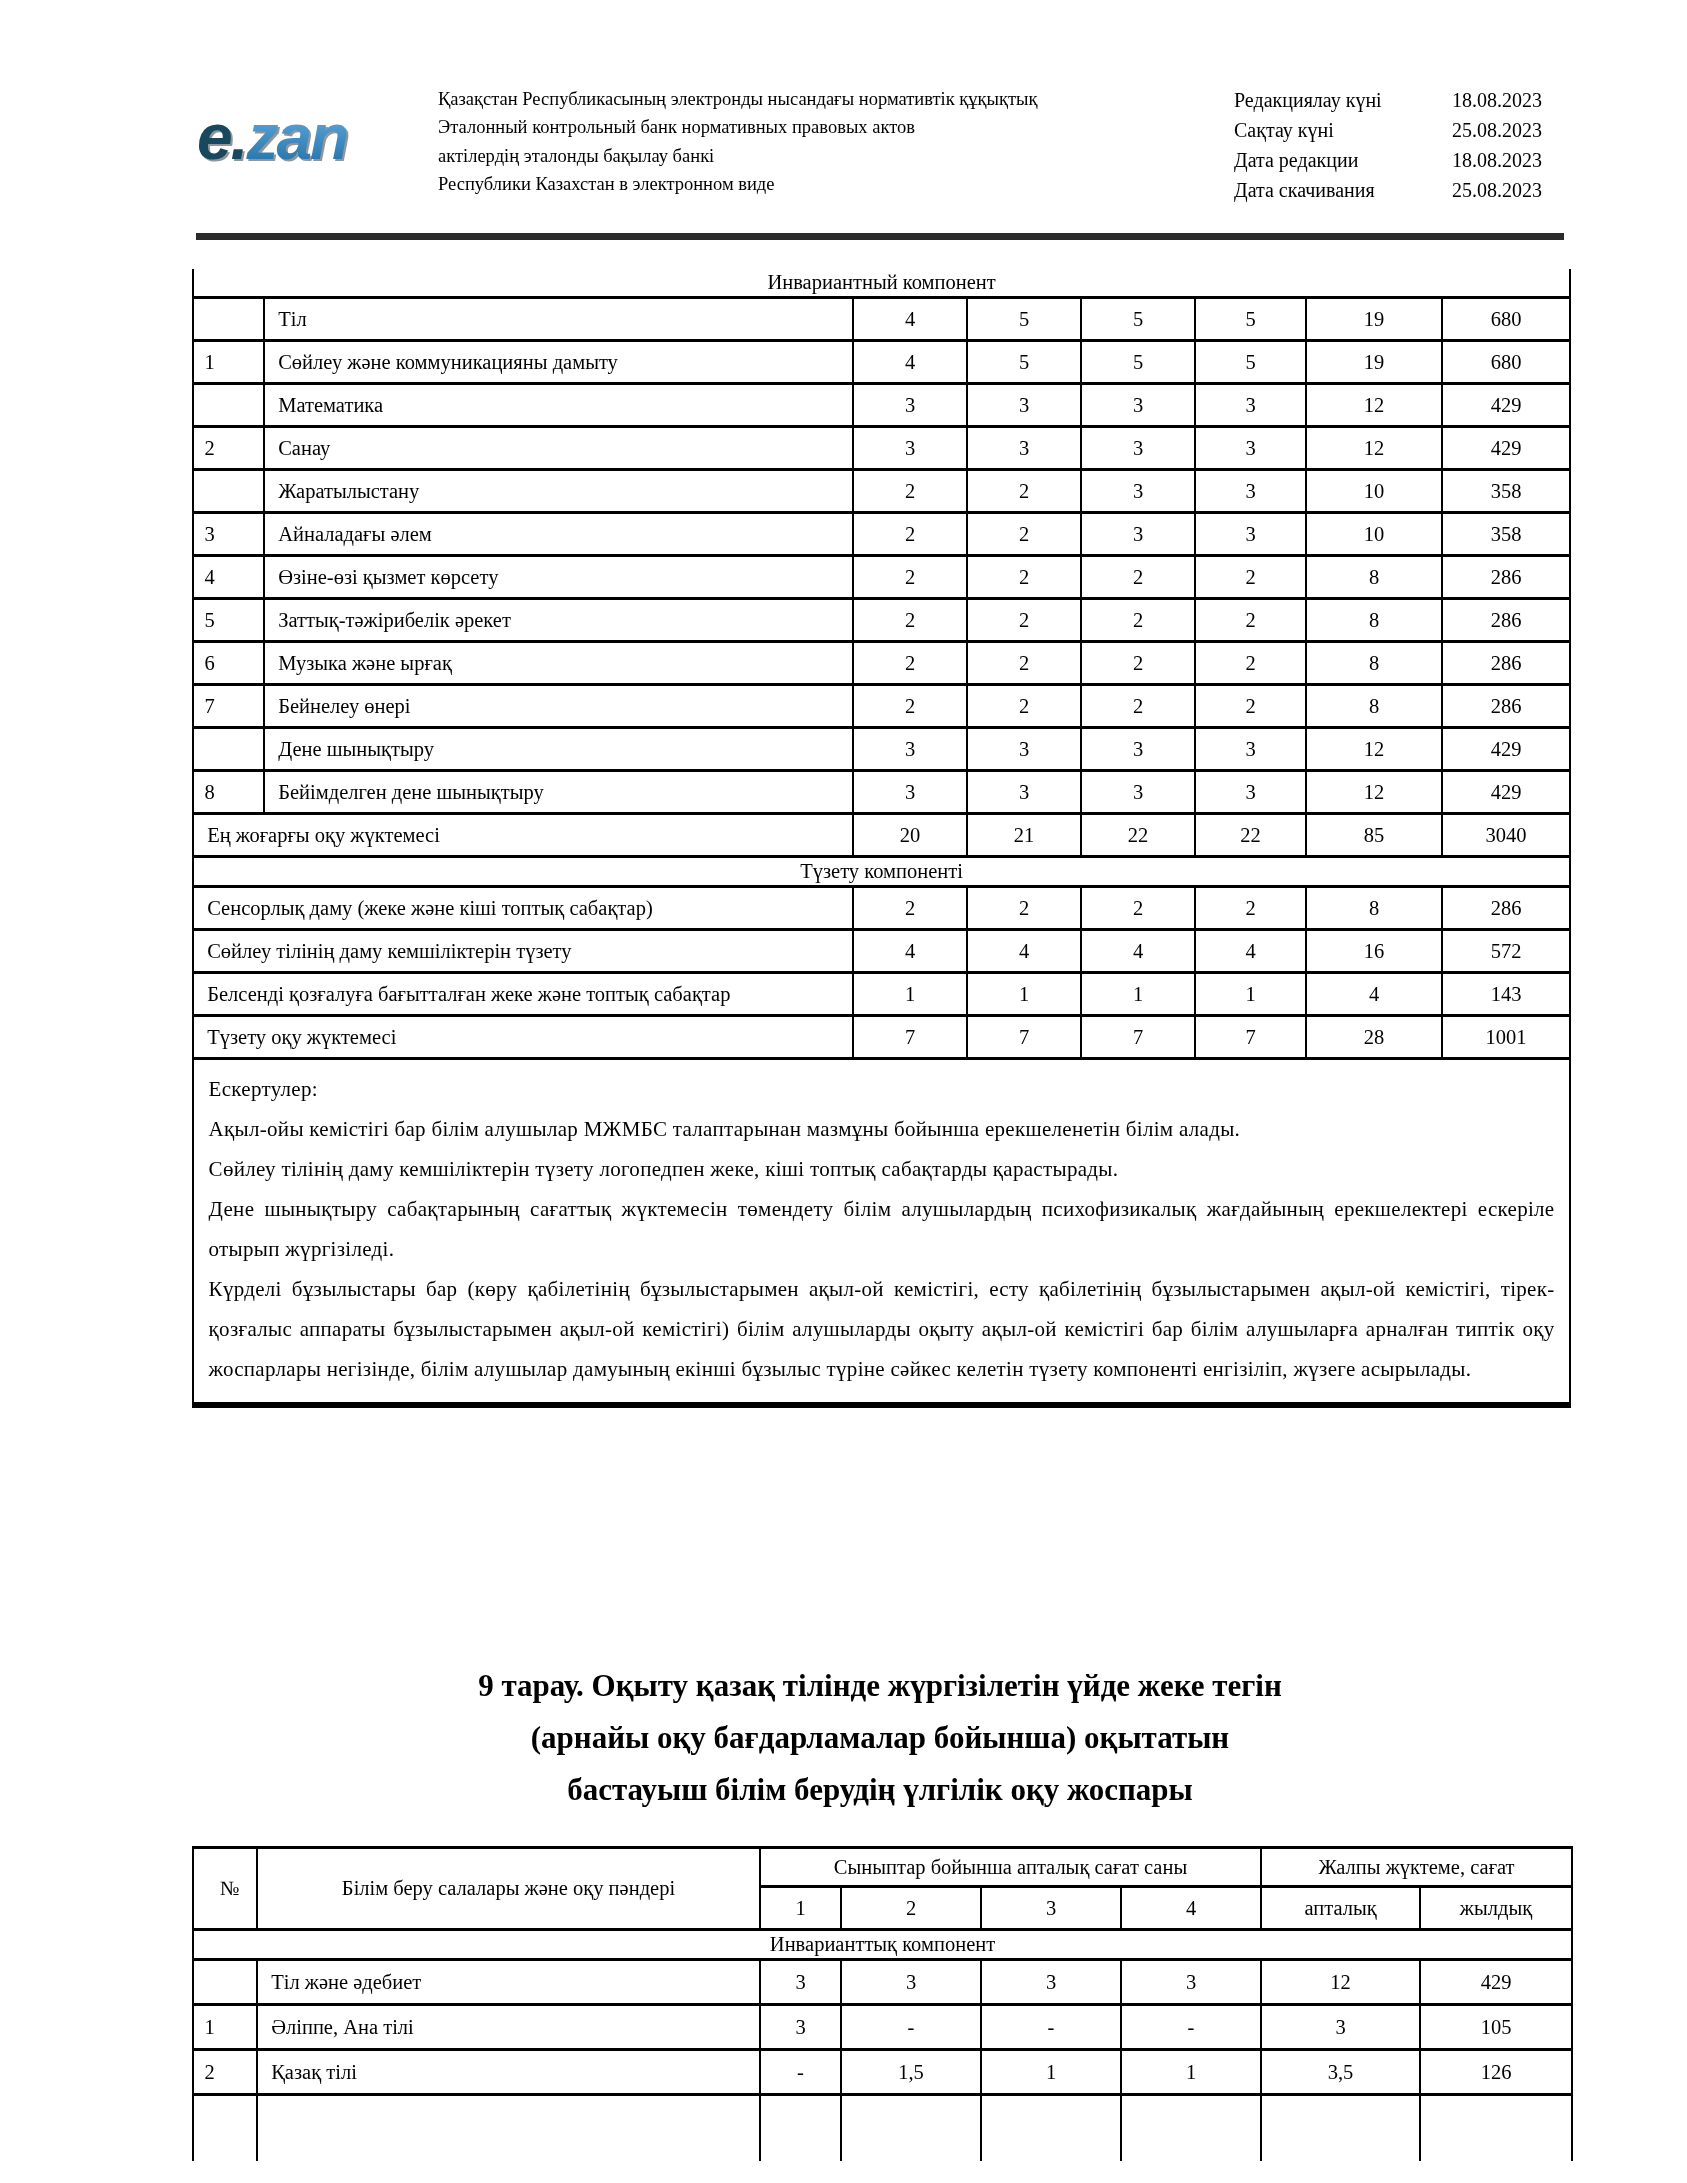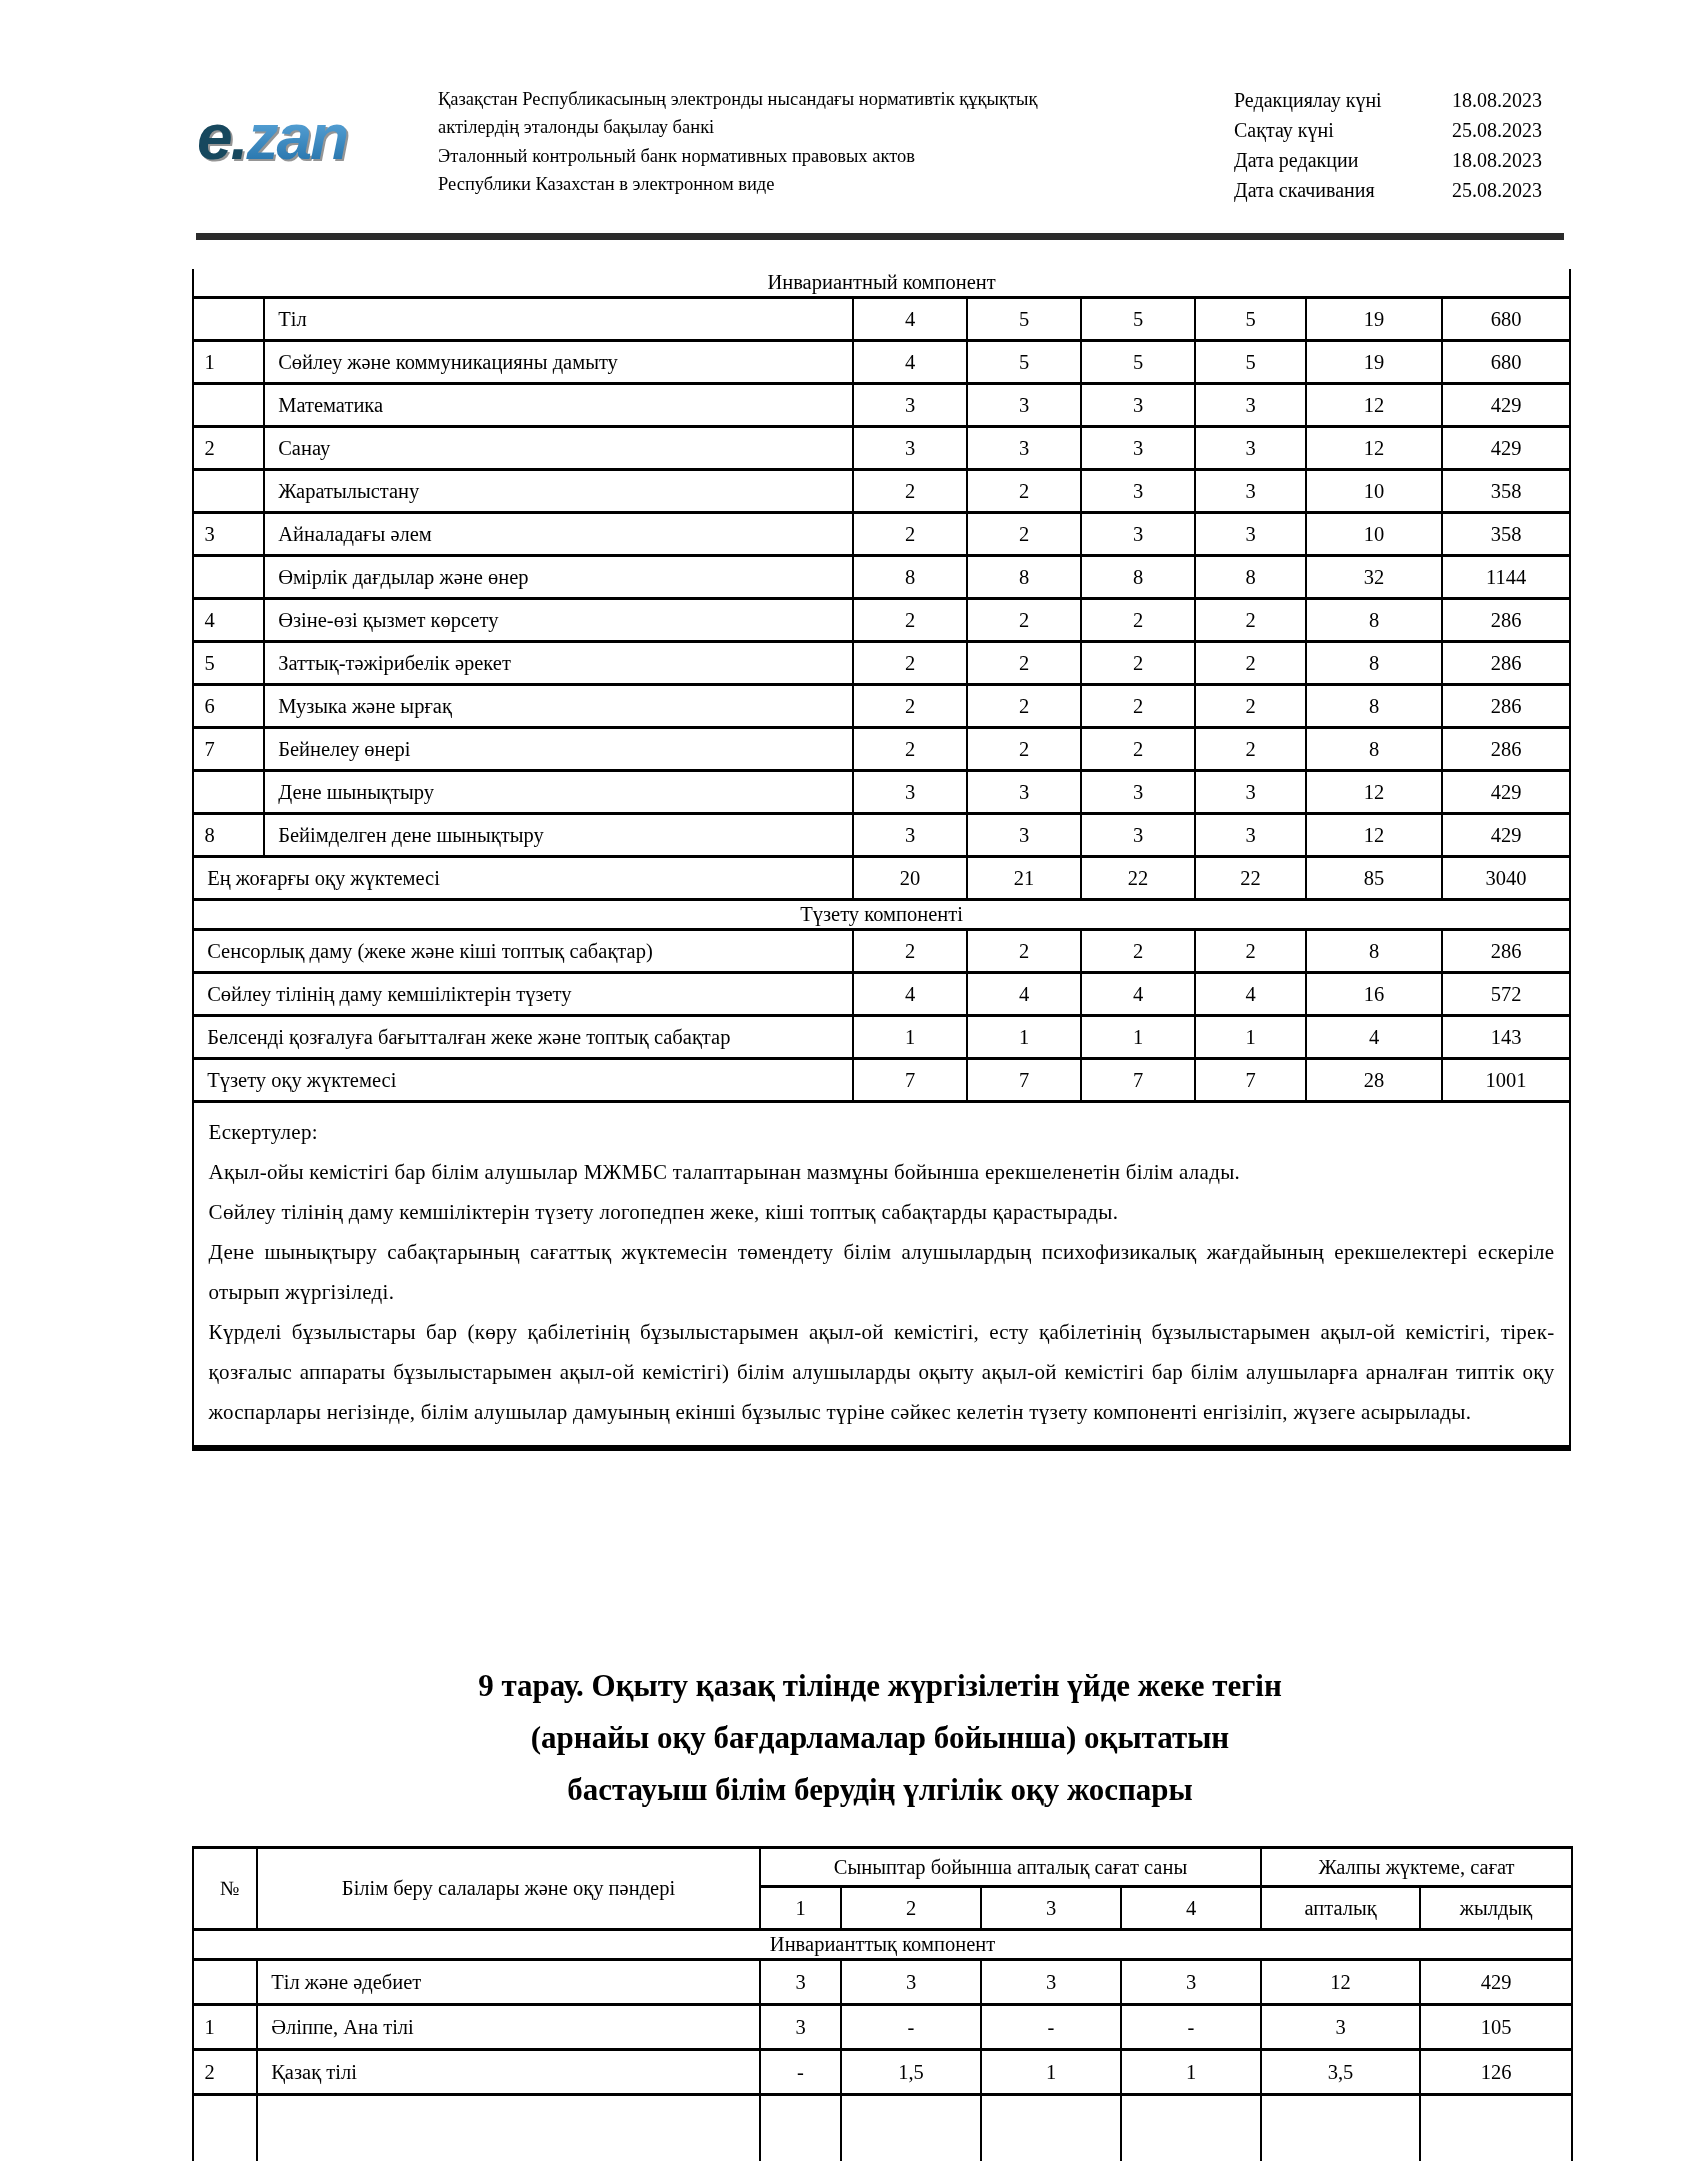--- a/index.html
+++ b/index.html
@@ -57,22 +57,22 @@
 </style>
 </head>
 <body>
 
 <div class="page">
 
   <div class="logo"><span class="logo-e">e.</span><span class="logo-zan">zan</span></div>
 
   <div class="org-block">
     <div>Қазақстан Республикасының электронды нысандағы нормативтік құқықтық</div>
+    <div>Эталонный контрольный банк нормативных правовых актов</div>
     <div>актілердің эталонды бақылау банкі</div>
-    <div>Эталонный контрольный банк нормативных правовых актов</div>
     <div>Республики Казахстан в электронном виде</div>
   </div>
 
   <div class="dates-block">
     <div class="date-row">
       <div class="date-label">Редакциялау күні</div>
       <div class="date-value">18.08.2023</div>
     </div>
     <div class="date-row">
       <div class="date-label">Сақтау күні</div>
@@ -161,30 +161,20 @@
     <td class="c-num">3</td>
     <td class="c-sub">Айналадағы әлем</td>
     <td class="c-val">2</td>
     <td class="c-val">2</td>
     <td class="c-val">3</td>
     <td class="c-val">3</td>
     <td class="c-val">10</td>
     <td class="c-val">358</td>
   </tr>
         <tr class="data-row">
-    <td class="c-num"></td>
-    <td class="c-sub">Өмірлік дағдылар және өнер</td>
-    <td class="c-val">8</td>
-    <td class="c-val">8</td>
-    <td class="c-val">8</td>
-    <td class="c-val">8</td>
-    <td class="c-val">32</td>
-    <td class="c-val">1144</td>
-  </tr>
-        <tr class="data-row">
     <td class="c-num">4</td>
     <td class="c-sub">Өзіне-өзі қызмет көрсету</td>
     <td class="c-val">2</td>
     <td class="c-val">2</td>
     <td class="c-val">2</td>
     <td class="c-val">2</td>
     <td class="c-val">8</td>
     <td class="c-val">286</td>
   </tr>
         <tr class="data-row">

